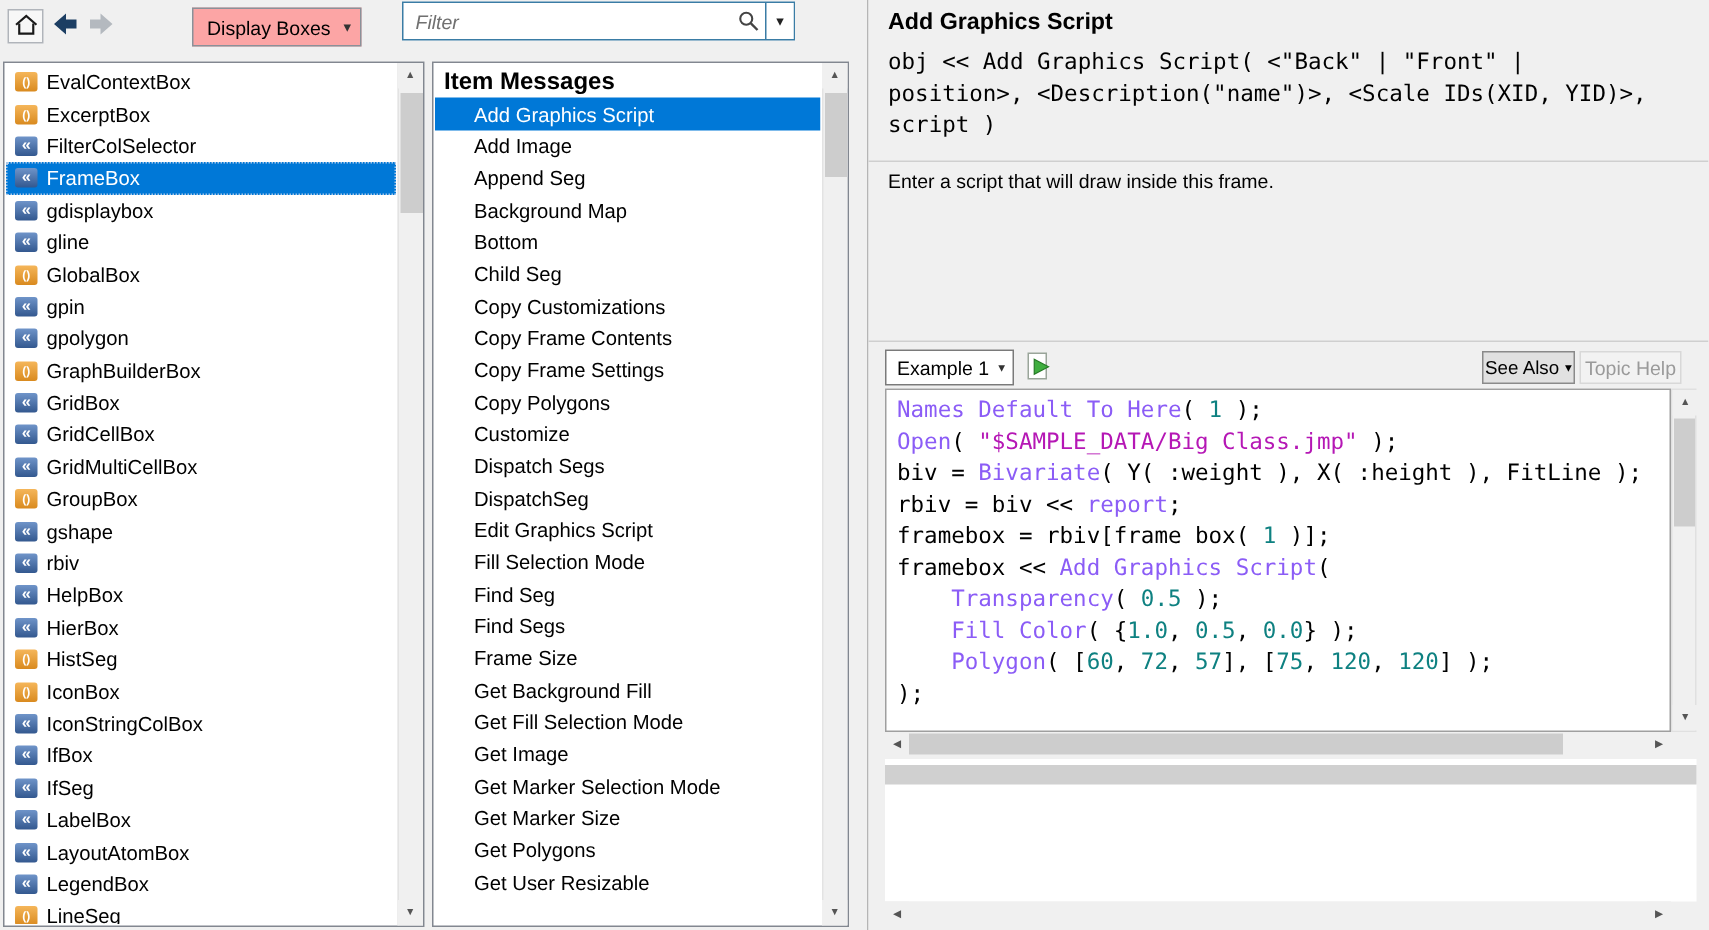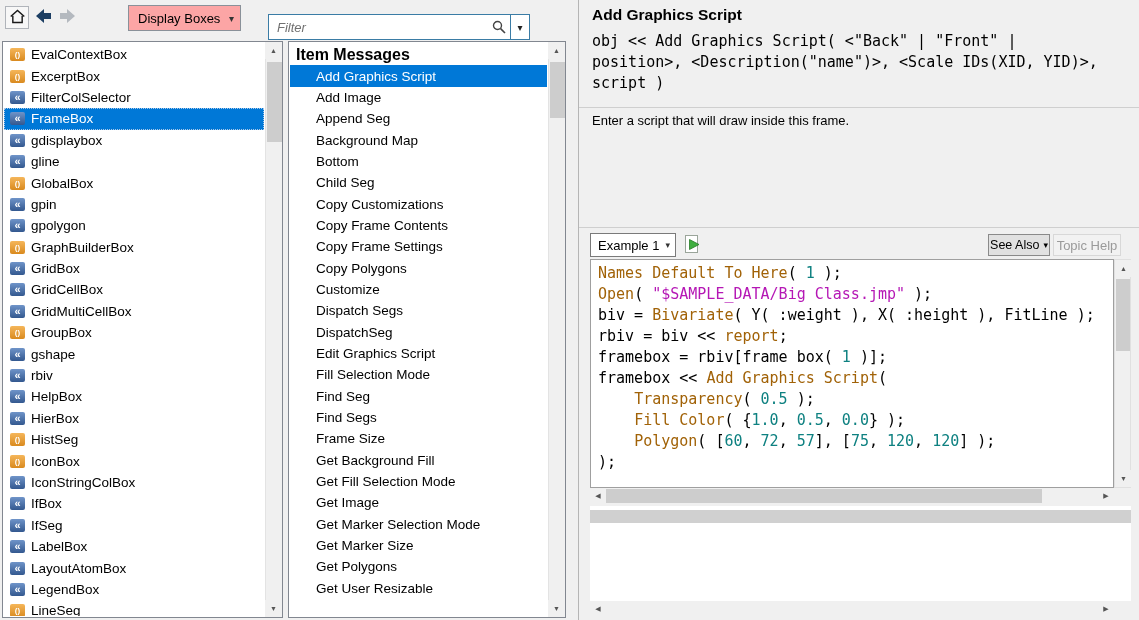--- a/index.html
+++ b/index.html
@@ -48,21 +48,21 @@
   .sb-btn-h { width:16px; height:16px; }
   .sb-thumb { position:absolute; background:#cdcdcd; }
 
   
   .rp-divider { position:absolute; height:1px; background:#cfcfcf; }
   .title { font-size:15.5px; font-weight:bold; }
   .mono { font-family:"DejaVu Sans Mono", monospace; font-size:15px; line-height:21px; }
   .syntax { white-space:pre-wrap; }
   .codebox { background:#fff; border:1px solid #9f9f9f; padding:3px 0 0 7px; overflow:hidden; }
   .cline { white-space:pre; }
-  .tok-kw { color:#a16207; }
+  .tok-kw { color:#8b5cf6; }
   .tok-str { color:#b517b5; }
   .tok-num { color:#0e8181; }
   .tok-pl { color:#000; }
   .small-combo { background:#fff; border:1px solid #7a7a7a; display:flex; align-items:center; padding:0 5px 0 7px; }
   .small-combo .arrow { margin-left:auto; font-size:9px; color:#333; padding-left:6px; }
   .btn-gray { background:#e1e1e1; border:1px solid #8a8a8a; display:flex; align-items:center; justify-content:center;
               font-size:12.5px; gap:4px; }
   .btn-disabled { background:#f2f2f2; border:1px solid #d8d8d8; color:#9a9a9a; display:flex; align-items:center;
                   justify-content:center; font-size:13px; }
 </style>
@@ -89,21 +89,21 @@
     <span>
       <svg width="20" height="20" viewBox="0 0 20 20">
           <path d="M9 3 L17 10 L9 17 L9 13 H2 V7 H9 Z" fill="#b4b9bf"></path>
         </svg>
     </span>
   </div>
   <div class="abs combo" style="left:128px;top:5px;width:113px;height:26px;">
     <span>Display Boxes</span>
     <span class="arrow">▾</span>
   </div>
-  <div class="abs filter-wrap" style="left:268px;top:14px;width:262px;height:26px;justify-content:flex-end;">
+  <div class="abs filter-wrap" style="left:268px;top:1px;width:262px;height:26px;justify-content:flex-end;">
     <input type="text" placeholder="Filter" style="">
     <span class="tool-btn" style="width:22px;">
       <svg width="14" height="14" viewBox="0 0 14 14">
           <circle cx="5.5" cy="5.5" r="4" stroke="#444" fill="none" stroke-width="1.4"></circle>
           <line x1="8.6" y1="8.6" x2="13" y2="13" stroke="#444" stroke-width="1.6"></line>
         </svg>
     </span>
     <span class="filter-dd">
       <span>▾</span>
     </span>

